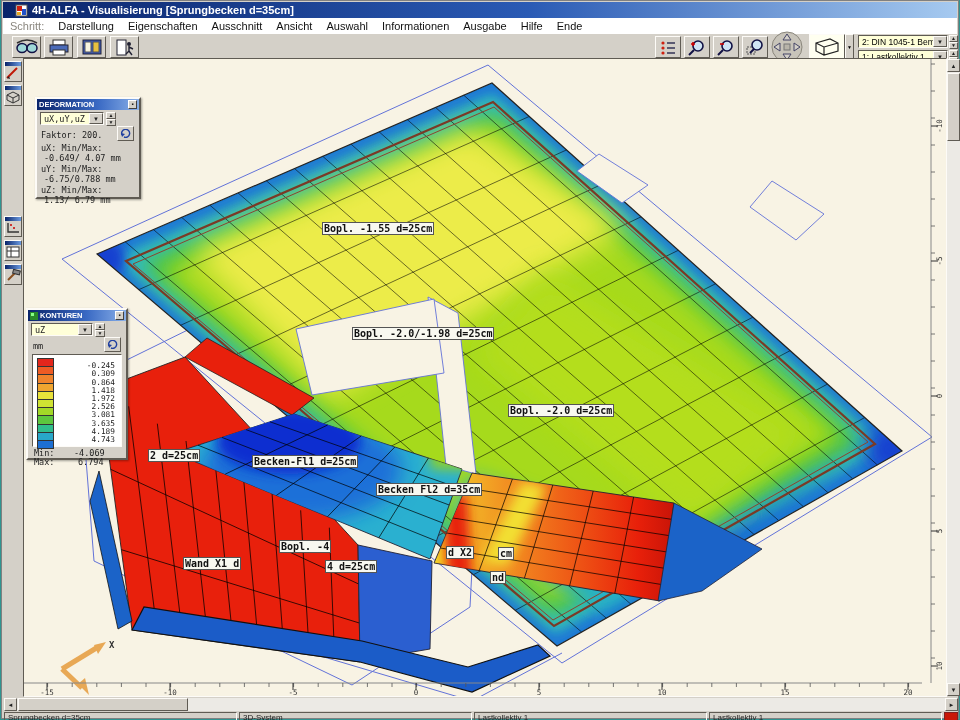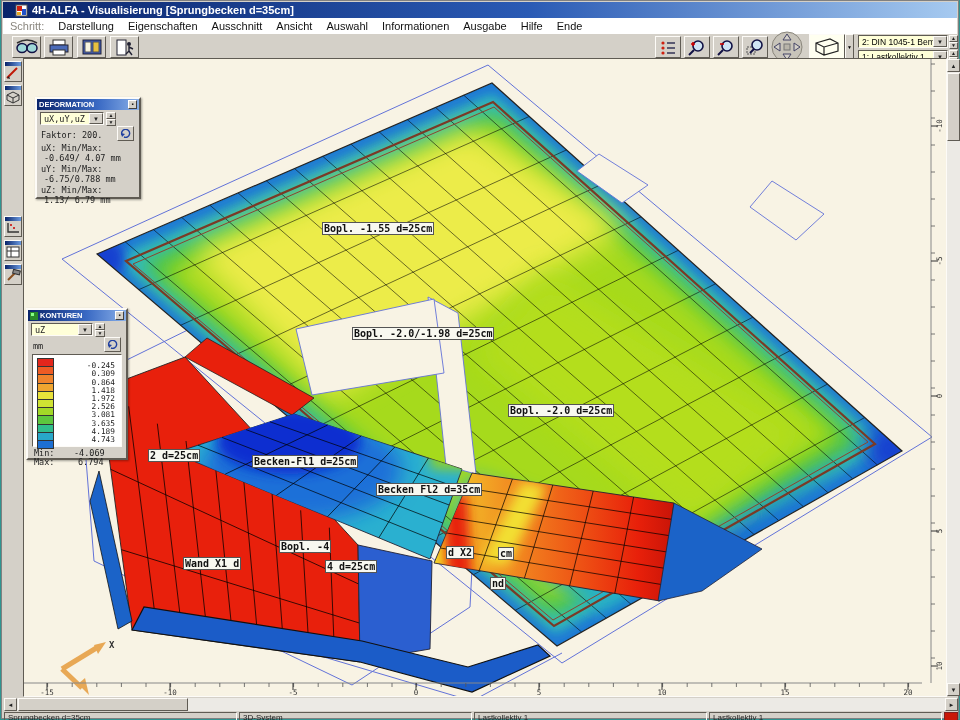--- a/index.html
+++ b/index.html
@@ -442,21 +442,21 @@
         <div class="mlabel" style="left: 328px; top: 268px;">Bopl. -2.0/-1.98 d=25cm</div>
         <div class="mlabel" style="left: 484px; top: 345px; text-align: center;">Bopl. -2.0 d=25cm</div>
         <div class="mlabel" style="left: 124px; top: 390px;">2 d=25cm</div>
         <div class="mlabel" style="left: 228px; top: 396px;">Becken-Fl1 d=25cm</div>
         <div class="mlabel" style="left: 352px; top: 424px;">Becken Fl2 d=35cm</div>
         <div class="mlabel" style="left: 159px; top: 458px; margin-top: 40px;">Wand X1 d</div>
         <div class="mlabel" style="left: 255px; top: 481px;">Bopl. -4</div>
         <div class="mlabel" style="left: 301px; top: 501px;">4 d=25cm</div>
         <div class="mlabel" style="left: 422px; top: 487px;">d X2</div>
         <div class="mlabel" style="left: 474px; top: 488px;">cm</div>
-        <div class="mlabel" style="left: 466px; top: 512px; margin-top: 6px;">nd</div>
+        <div class="mlabel" style="left: 466px; top: 512px;">nd</div>
       </div>
   </div>
 
   <div class="panel abs" style="left:33px;top:96px;width:106px;height:102px">
     <div class="ptitle">
       <span>DEFORMATION</span>
       <span class="pclose">▪</span>
     </div>
     <div class="combo abs" style="left:3px;top:13px;width:64px;height:13px">
       <span class="txt ptext">uX,uY,uZ</span>

